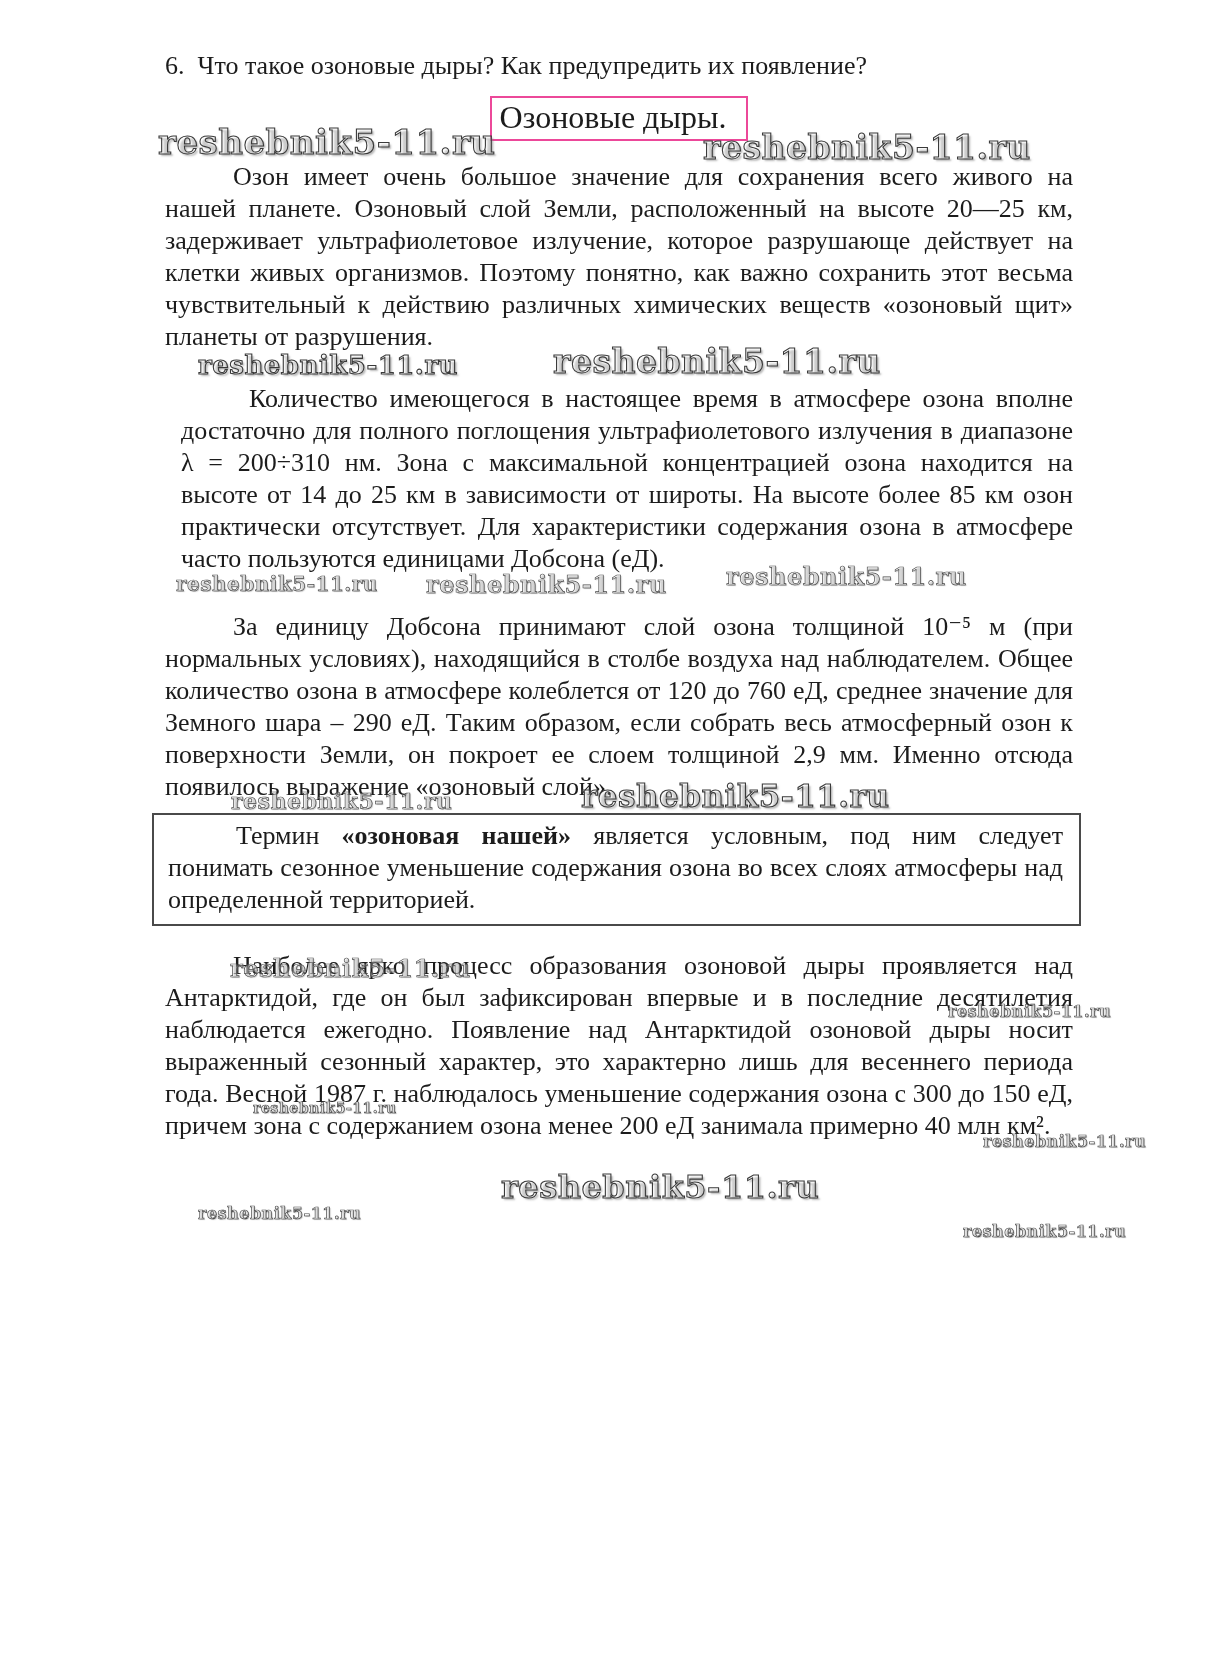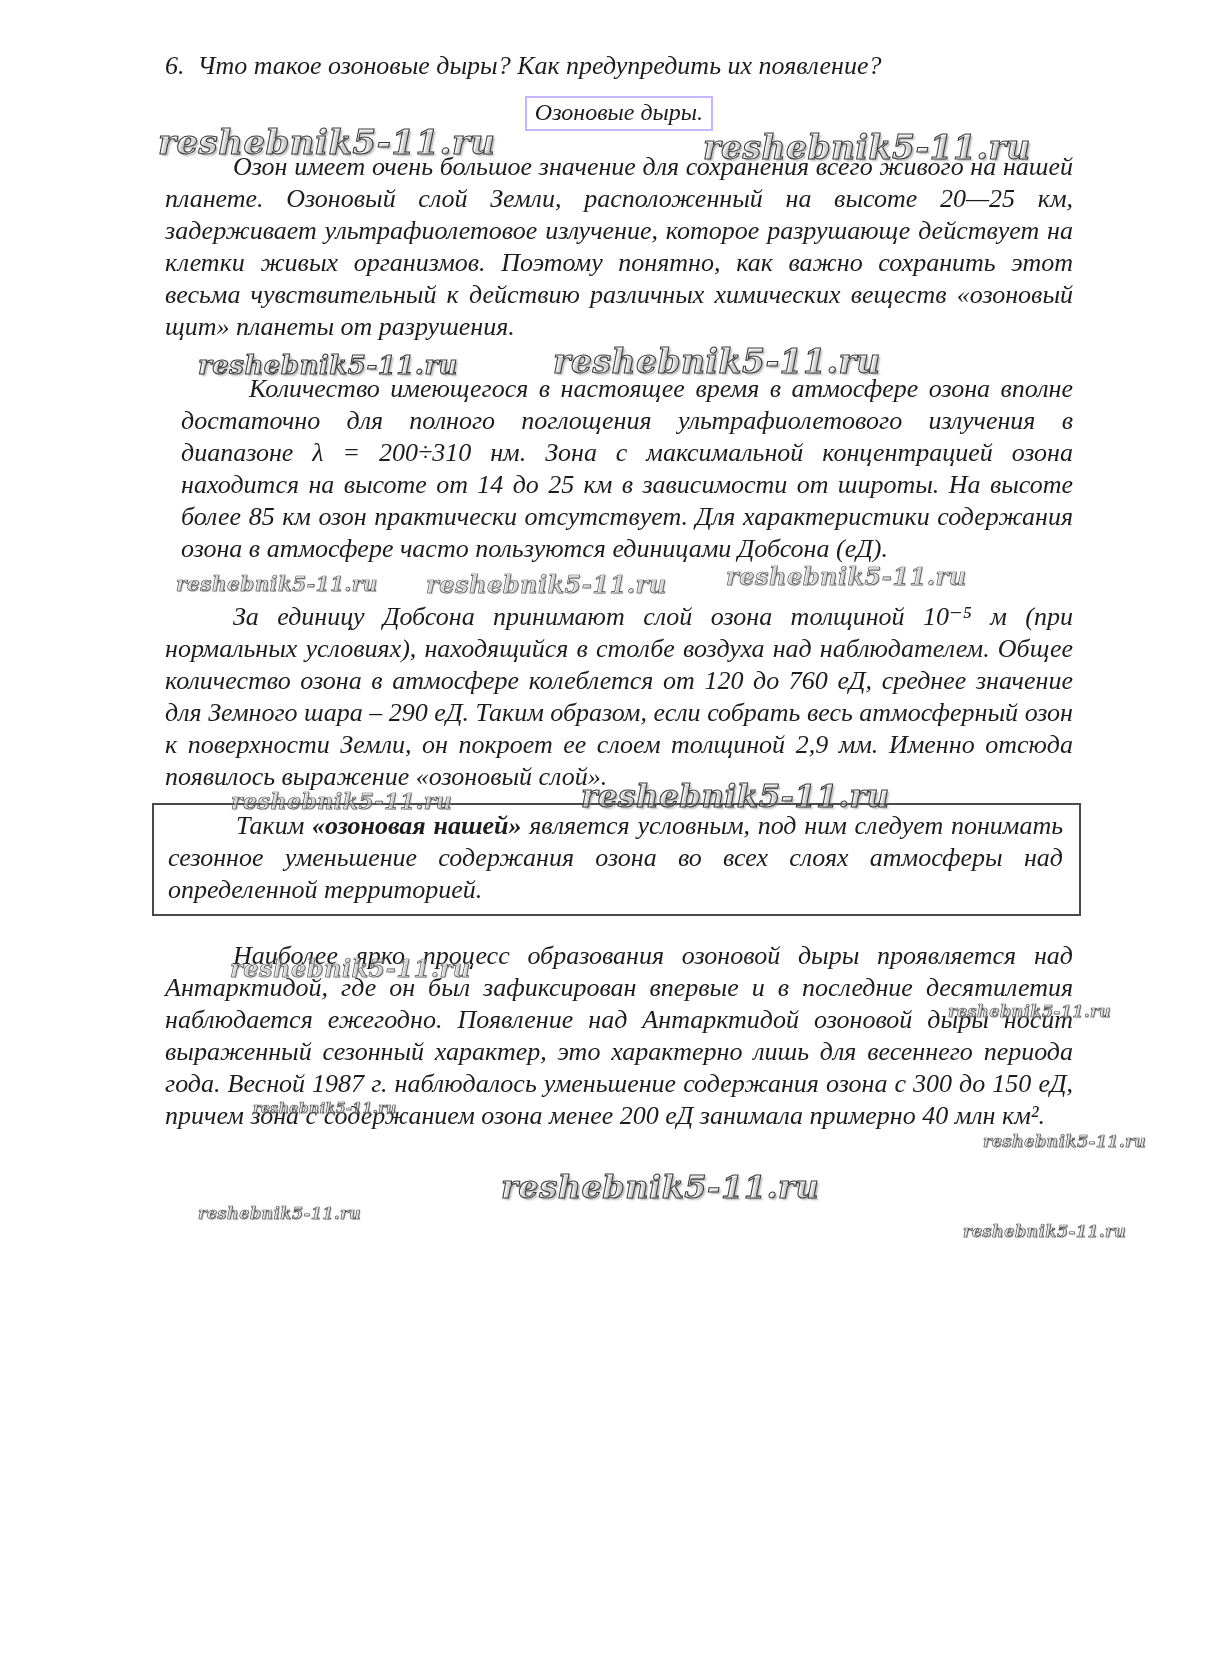--- a/index.html
+++ b/index.html
@@ -7,33 +7,32 @@
   .page {
     position: relative;
     width: 1231px;
     height: 1679px;
     margin: 0 auto;
     background: #ffffff;
     overflow: hidden;
     font-family: "Liberation Serif", "DejaVu Serif", serif;
     color: #1c1c1c;
     padding: 50px 158px 0 165px;
-    font-style: italic;
   }
   .question {
     font-size: 26px;
     line-height: 32px;
     white-space: pre-wrap;
   }
   .heading-wrap { text-align: center; margin-top: 14px; }
   .heading-box {
     display: inline-block;
-    border: 2px solid #c4b5fd;
-    padding: 1px 8px 3px 8px;
-    font-size: 24px;
+    border: 2px solid #ec4899;
+    padding: 1px 20px 3px 8px;
+    font-size: 32px;
   }
   p.para {
     font-size: 26px;
     line-height: 32px;
     text-align: justify;
     text-indent: 68px;
   }
   .p1 { margin-top: 20px; }
   .p2 { margin-top: 30px; margin-left: 16px; }
   .p3 { margin-top: 36px; }
@@ -81,21 +80,21 @@
   </div>
 
   <p class="para p1">Озон имеет очень большое значение для сохранения всего живого на нашей планете. Озоновый слой Земли, расположенный на высоте 20—25 км, задерживает ультрафиолетовое излучение, которое разрушающе действует на клетки живых организмов. Поэтому понятно, как важно сохранить этот весьма чувствительный к действию различных химических веществ «озоновый щит» планеты от разрушения.</p>
 
   <p class="para p2">Количество имеющегося в настоящее время в атмосфере озона вполне достаточно для полного поглощения ультрафиолетового излучения в диапазоне λ = 200÷310 нм. Зона с максимальной концентрацией озона находится на высоте от 14 до 25 км в зависимости от широты. На высоте более 85 км озон практически отсутствует.  Для характеристики содержания озона в атмосфере часто пользуются единицами Добсона (еД).</p>
 
   <p class="para p3">За единицу Добсона принимают слой озона толщиной 10⁻⁵ м (при нормальных условиях), находящийся в столбе воздуха над наблюдателем. Общее количество озона в атмосфере колеблется от 120 до 760 еД, среднее значение для Земного шара – 290 еД. Таким образом, если собрать весь атмосферный озон к поверхности Земли, он покроет ее слоем толщиной 2,9 мм. Именно отсюда появилось выражение «озоновый слой».</p>
 
 
   <div class="answer-box">
-    <p class="para"><span>Таким </span><span class="bold">«озоновая нашей»</span><span> является условным, под ним следует понимать сезонное уменьшение содержания озона во всех слоях атмосферы над определенной территорией.</span></p>
+    <p class="para"><span>Термин </span><span class="bold">«озоновая нашей»</span><span> является условным, под ним следует понимать сезонное уменьшение содержания озона во всех слоях атмосферы над определенной территорией.</span></p>
   </div>
 
   <p class="para p4">Наиболее ярко процесс образования озоновой дыры проявляется над Антарктидой, где он был зафиксирован впервые и в последние десятилетия наблюдается ежегодно.  Появление над Антарктидой озоновой дыры носит выраженный сезонный характер, это характерно лишь для весеннего периода года. Весной 1987 г. наблюдалось уменьшение содержания озона с 300 до 150 еД, причем зона с содержанием озона менее 200 еД занимала примерно 40 млн км².</p>
 
 
   <div class="wm" style="left:158px; top:122px; font-size:34px;">reshebnik5-11.ru</div>
   <div class="wm" style="left:703px; top:128px; font-size:33px;">reshebnik5-11.ru</div>
   <div class="wm" style="left:198px; top:350px; font-size:26px;">reshebnik5-11.ru</div>
   <div class="wm" style="left:553px; top:342px; font-size:33px;">reshebnik5-11.ru</div>
   <div class="wm wm-sm" style="left:176px; top:572px; font-size:20px;">reshebnik5-11.ru</div>

